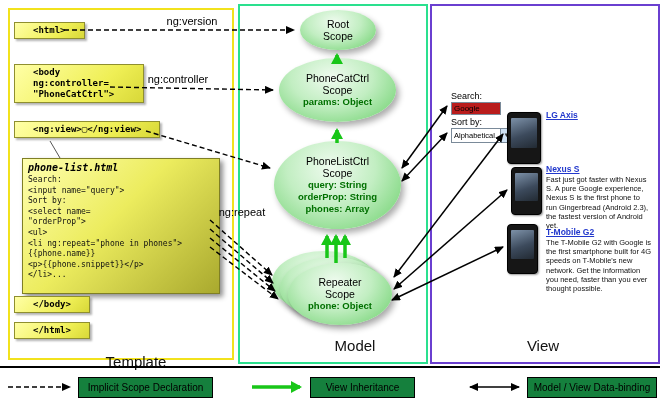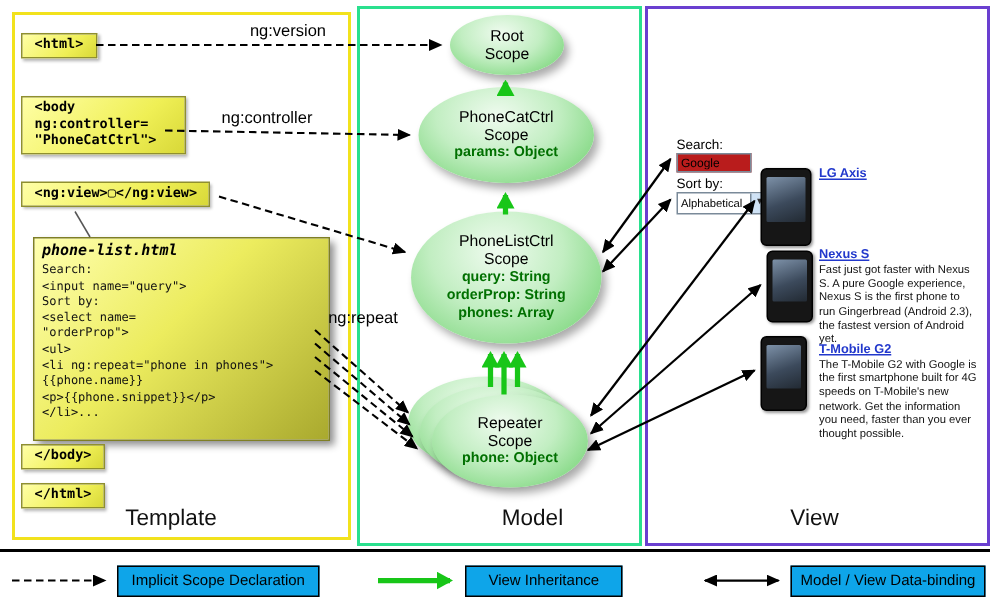--- a/index.html
+++ b/index.html
@@ -3,28 +3,28 @@
 <meta charset="utf-8">
 <style>
   html,body{margin:0;padding:0;background:#fff;}
   #stage{position:relative;width:660px;height:405px;background:#fff;overflow:hidden;
          font-family:"Liberation Sans",sans-serif;}
   .col{position:absolute;background:#fff;}
   .col-template{left:8px;top:8px;width:222px;height:348px;border:2px solid #f2e21c;}
   .col-model{left:238px;top:4px;width:186px;height:356px;border:2px solid #2ae08e;}
   .col-view{left:430px;top:4px;width:226px;height:356px;border:2px solid #6a3fd0;}
   .col-label{position:absolute;top:337px;font-size:15px;color:#111;text-align:center;z-index:4;}
-  .lbl-template{left:3px;width:222px;}
+  .lbl-template{left:25px;width:222px;margin-top:16px;}
   .lbl-model{left:238px;width:186px;margin-left:24px;}
   .lbl-view{left:430px;width:226px;}
 
   .ybox{position:absolute;background:linear-gradient(135deg,#ffffa6 0%,#efef55 65%,#d8d838 100%);
         border:1px solid #8f8f2f;box-shadow:1.5px 1.5px 2px rgba(0,0,0,.3);
         font:bold 9px/11px "DejaVu Sans Mono",monospace;color:#000;
-        padding:2px 8px;white-space:pre-line;z-index:3;}
+        padding:2px 18px;white-space:pre-line;z-index:3;}
   .pl-box{position:absolute;left:22px;top:158px;width:186px;height:128px;
         background:linear-gradient(135deg,#ffffb0 0%,#ecec5e 45%,#a9a92e 100%);
         border:1px solid #7f7f25;box-shadow:3px 3px 5px rgba(0,0,0,.45);
         padding:3px 5px;z-index:3;}
   .pl-title{font:bold italic 10px/12px "DejaVu Sans Mono",monospace;color:#000;margin-bottom:1px;}
   .code-line{font:8px/10.6px "DejaVu Sans Mono",monospace;color:#111;white-space:pre;}
 
   .scope{position:absolute;border-radius:50%;display:flex;flex-direction:column;
         align-items:center;justify-content:center;text-align:center;z-index:3;
         background:radial-gradient(ellipse at 45% 30%,#effbef 0%,#c2eec2 45%,#88da88 80%,#72ca72 100%);
@@ -51,21 +51,21 @@
         font-size:6px;line-height:13px;text-align:center;color:#333;}
   .phone-img{position:absolute;background:#161616;border:1px solid #000;border-radius:4px;z-index:4;
         box-shadow:1px 1px 2px rgba(0,0,0,.4);}
   .phone-img .screen{margin:5px 3px 8px 3px;height:60%;border-radius:1px;
         background:linear-gradient(160deg,#7d91a8 0%,#3c4a5c 55%,#222a33 100%);}
   .phone-name{position:absolute;font:bold 8.5px "Liberation Sans",sans-serif;color:#2238cc;
         text-decoration:underline;z-index:4;cursor:pointer;}
   .phone-desc{position:absolute;width:106px;font:7.5px/9.2px "Liberation Sans",sans-serif;color:#111;z-index:4;}
 
   .bottom-rule{position:absolute;left:0;top:366px;width:660px;border-top:2px solid #000;z-index:4;}
-  .legend-box{position:absolute;top:377px;height:19px;border:1px solid #000;background:#0ea5e9;
+  .legend-box{position:absolute;top:377px;height:19px;border:1px solid #000;background:#15803d;
         font:10px/19px "Liberation Sans",sans-serif;text-align:center;color:#000;z-index:4;}
   .overlay{position:absolute;left:0;top:0;z-index:5;pointer-events:none;}
 </style>
 </head>
 <body>
 
 <div id="stage">
 
   <div class="col col-template"></div>
   <div class="col col-model"></div>

